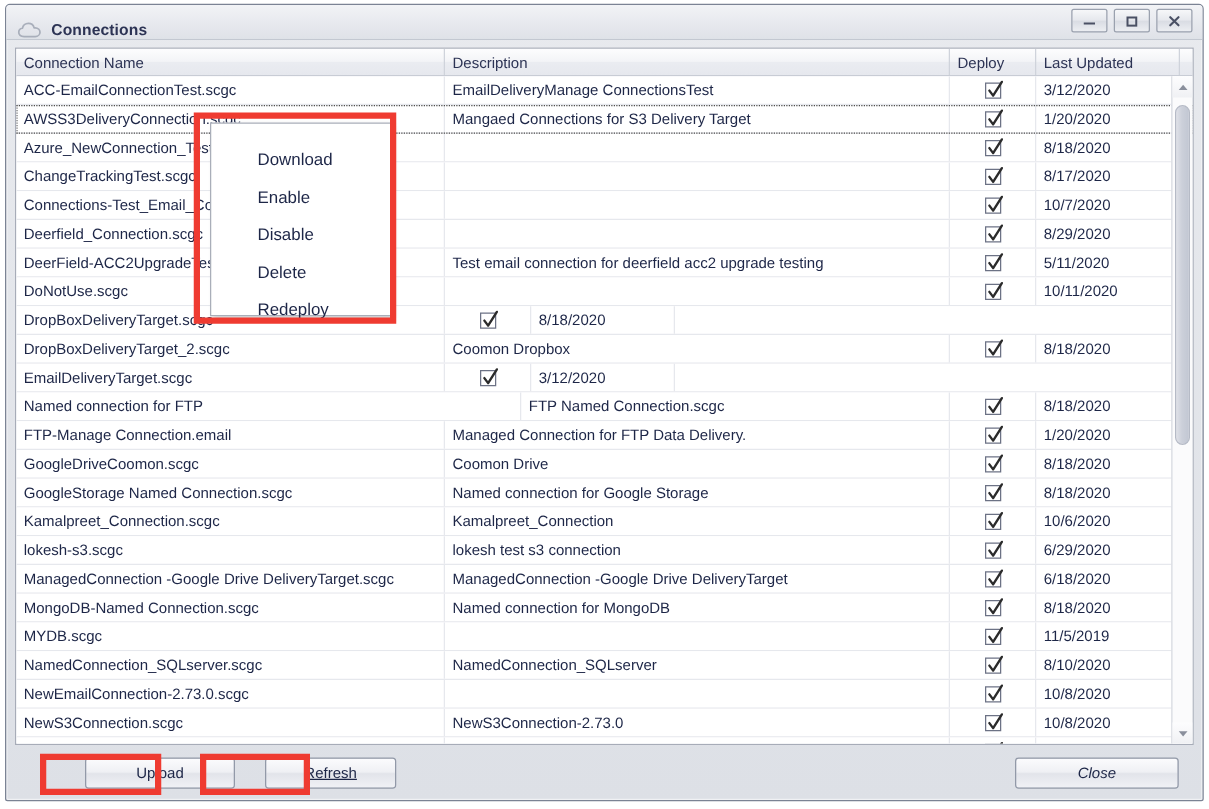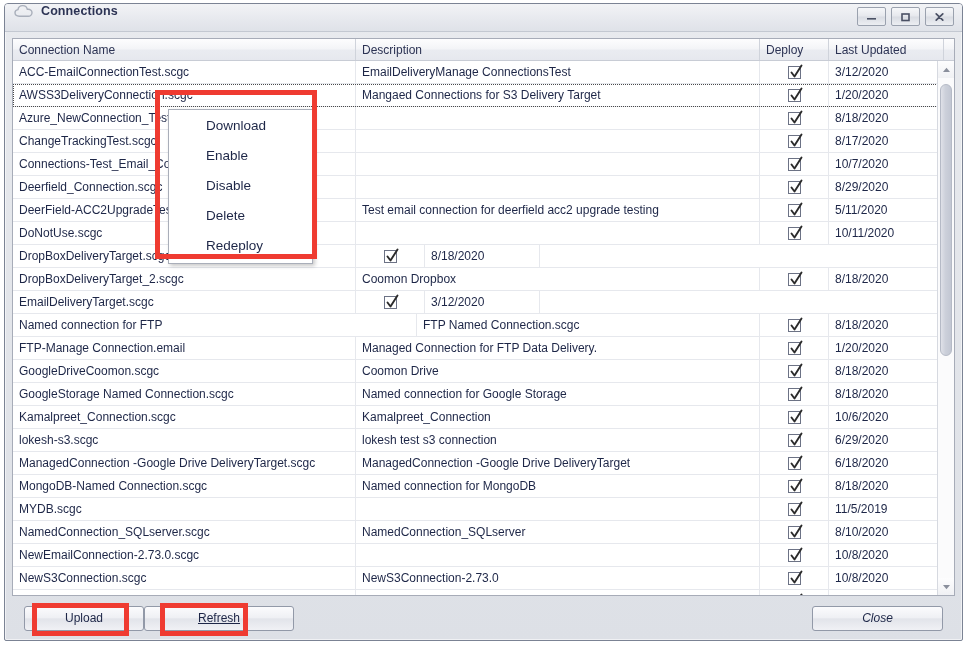--- a/index.html
+++ b/index.html
@@ -30,21 +30,21 @@
 
   
   .titlebar {
     position: relative;
     height: 28px;
     flex: 0 0 28px;
     background: linear-gradient(to bottom, #f2f3f6 0%, #e7e9ee 55%, #dfe2e8 100%);
     border-bottom: 1px solid #c3c8d1;
     border-radius: 3px 3px 0 0;
     display: flex;
-    align-items: flex-start;
+    align-items: flex-end;
     padding-left: 9px;
   }
   .cloud-icon { width: 20px; height: 14px; position: relative; margin-right: 7px; flex: 0 0 20px; }
   .title-text {
     font-size: 12.5px;
     font-weight: bold;
     color: #2c3354;
     letter-spacing: 0.1px;
     white-space: nowrap;
   }
@@ -184,42 +184,42 @@
     border-radius: 3px;
     background: linear-gradient(to bottom, #fbfbfd 0%, #eff0f4 46%, #e2e4ea 52%, #f0f1f5 100%);
     color: #1d2647;
     font-size: 12px;
     font-family: "Liberation Sans", sans-serif;
     display: flex;
     align-items: center;
     justify-content: center;
     white-space: nowrap;
   }
-  .btn-upload  { width: 120px; }
-  .btn-refresh { width: 150px; margin-left: 0; text-decoration: underline; }
+  .btn-upload  { width: 120px; margin-left: 44px; }
+  .btn-refresh { width: 105px; margin-left: 24px; text-decoration: underline; }
   .btn-close   { width: 131px; position: absolute; right: 12px; font-style: italic; }
 
   
   .redbox {
     position: absolute;
     border: 5px solid #ef3b31;
     pointer-events: none;
     z-index: 60;
   }
 
   
   .ctxmenu {
     position: absolute;
-    left: 163px; top: 105px;
+    left: 163px; top: 94px;
     width: 145px; height: 155px;
     background: #ffffff;
     border: 1px solid #a9aeb9;
     z-index: 55;
     box-shadow: 2px 2px 4px rgba(0,0,0,0.22);
-    padding-top: 0;
+    padding-top: 13px;
   }
   .ctxitem {
     height: 30px;
     display: flex;
     align-items: center;
     padding-left: 37px;
     font-size: 13.5px;
     color: #1d2647;
     white-space: nowrap;
   }

